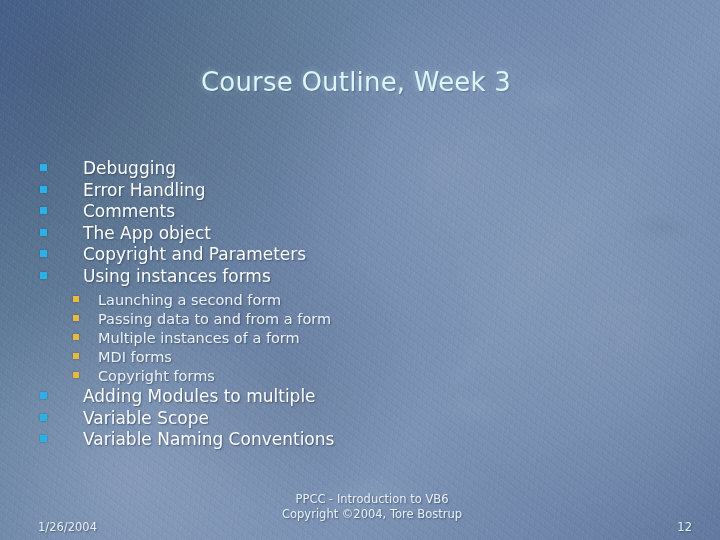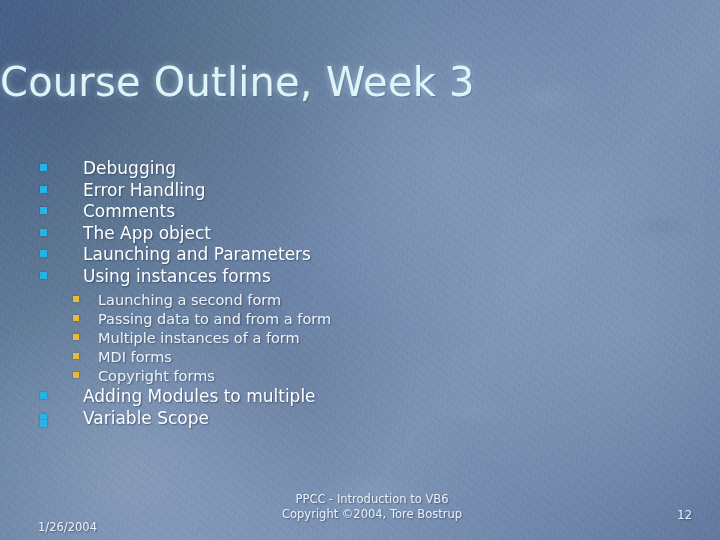--- a/index.html
+++ b/index.html
@@ -48,21 +48,22 @@
       radial-gradient(ellipse 64px 28px at 34% 58%, rgba(0,0,0,0.07), rgba(0,0,0,0) 70%),
       radial-gradient(ellipse 58px 24px at 66% 76%, rgba(255,255,255,0.07), rgba(255,255,255,0) 70%);
   }
 
   
   .title {
     position: absolute;
     left: 0;
     right: 8px;
     top: 58px;
-    font-size: 40px;
+    text-align: center;
+    font-size: 26px;
     line-height: 48px;
     font-weight: 400;
     color: #dff3f9;
     letter-spacing: 0.2px;
     text-shadow:
       0 0 6px rgba(200,240,255,0.55),
       1px 1px 2px rgba(30,52,80,0.55);
     white-space: nowrap;
   }
 
@@ -160,21 +161,21 @@
     text-align: center;
     font-size: 11.5px;
     line-height: 15px;
     color: #eaf1f8;
     text-shadow: 1px 1px 1.5px rgba(32,54,84,0.55);
     padding-left: 24px;
   }
   .foot-page {
     position: absolute;
     right: 28px;
-    top: 24px;
+    top: 36px;
     font-size: 11.5px;
     color: #eaf1f8;
     text-shadow: 1px 1px 1.5px rgba(32,54,84,0.55);
   }
 </style>
 </head>
 <body>
 
 <div class="slide">
 
@@ -197,21 +198,21 @@
       <div class="bullet lvl1">
         <span class="marker"></span>
         <span class="txt">Comments</span>
       </div>
       <div class="bullet lvl1">
         <span class="marker"></span>
         <span class="txt">The App object</span>
       </div>
       <div class="bullet lvl1">
         <span class="marker"></span>
-        <span class="txt">Launching and Parameters</span>
+        <span class="txt">Copyright and Parameters</span>
       </div>
       <div class="bullet lvl1">
         <span class="marker"></span>
         <span class="txt">Using instances forms</span>
       </div>
     </div>
 
     <div class="sub">
       <div class="bullet lvl2">
         <span class="marker"></span>
@@ -239,20 +240,21 @@
       <div class="bullet lvl1">
         <span class="marker"></span>
         <span class="txt">Adding Modules to multiple</span>
       </div>
       <div class="bullet lvl1">
         <span class="marker"></span>
         <span class="txt">Variable Scope</span>
       </div>
       <div class="bullet lvl1">
         <span class="marker"></span>
+        <span class="txt">Variable Naming Conventions</span>
       </div>
     </div>
 
   </div>
 
   <div class="footer">
     <div class="foot-date">1/26/2004</div>
     <div class="foot-center">
       <div>PPCC - Introduction to VB6</div>
       <div>Copyright ©2004, Tore Bostrup</div>

